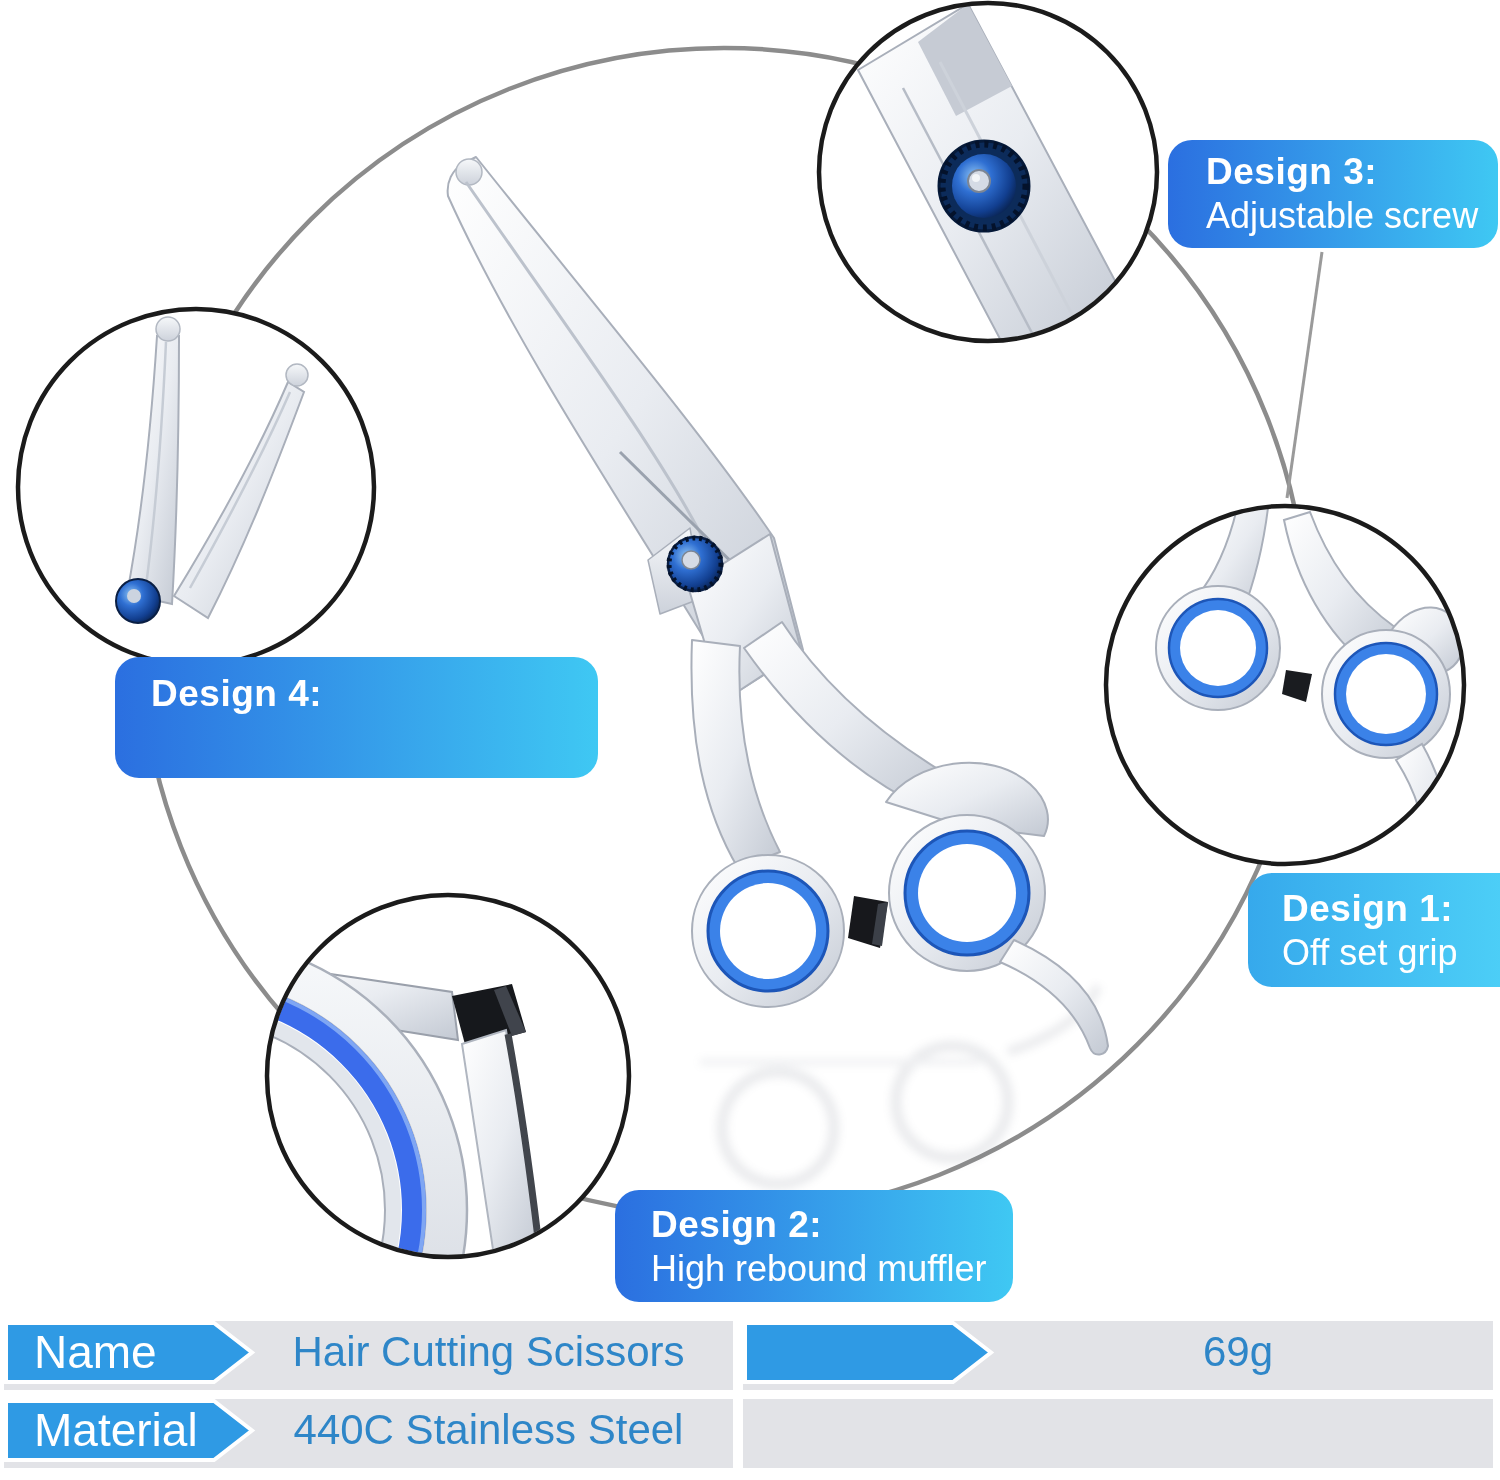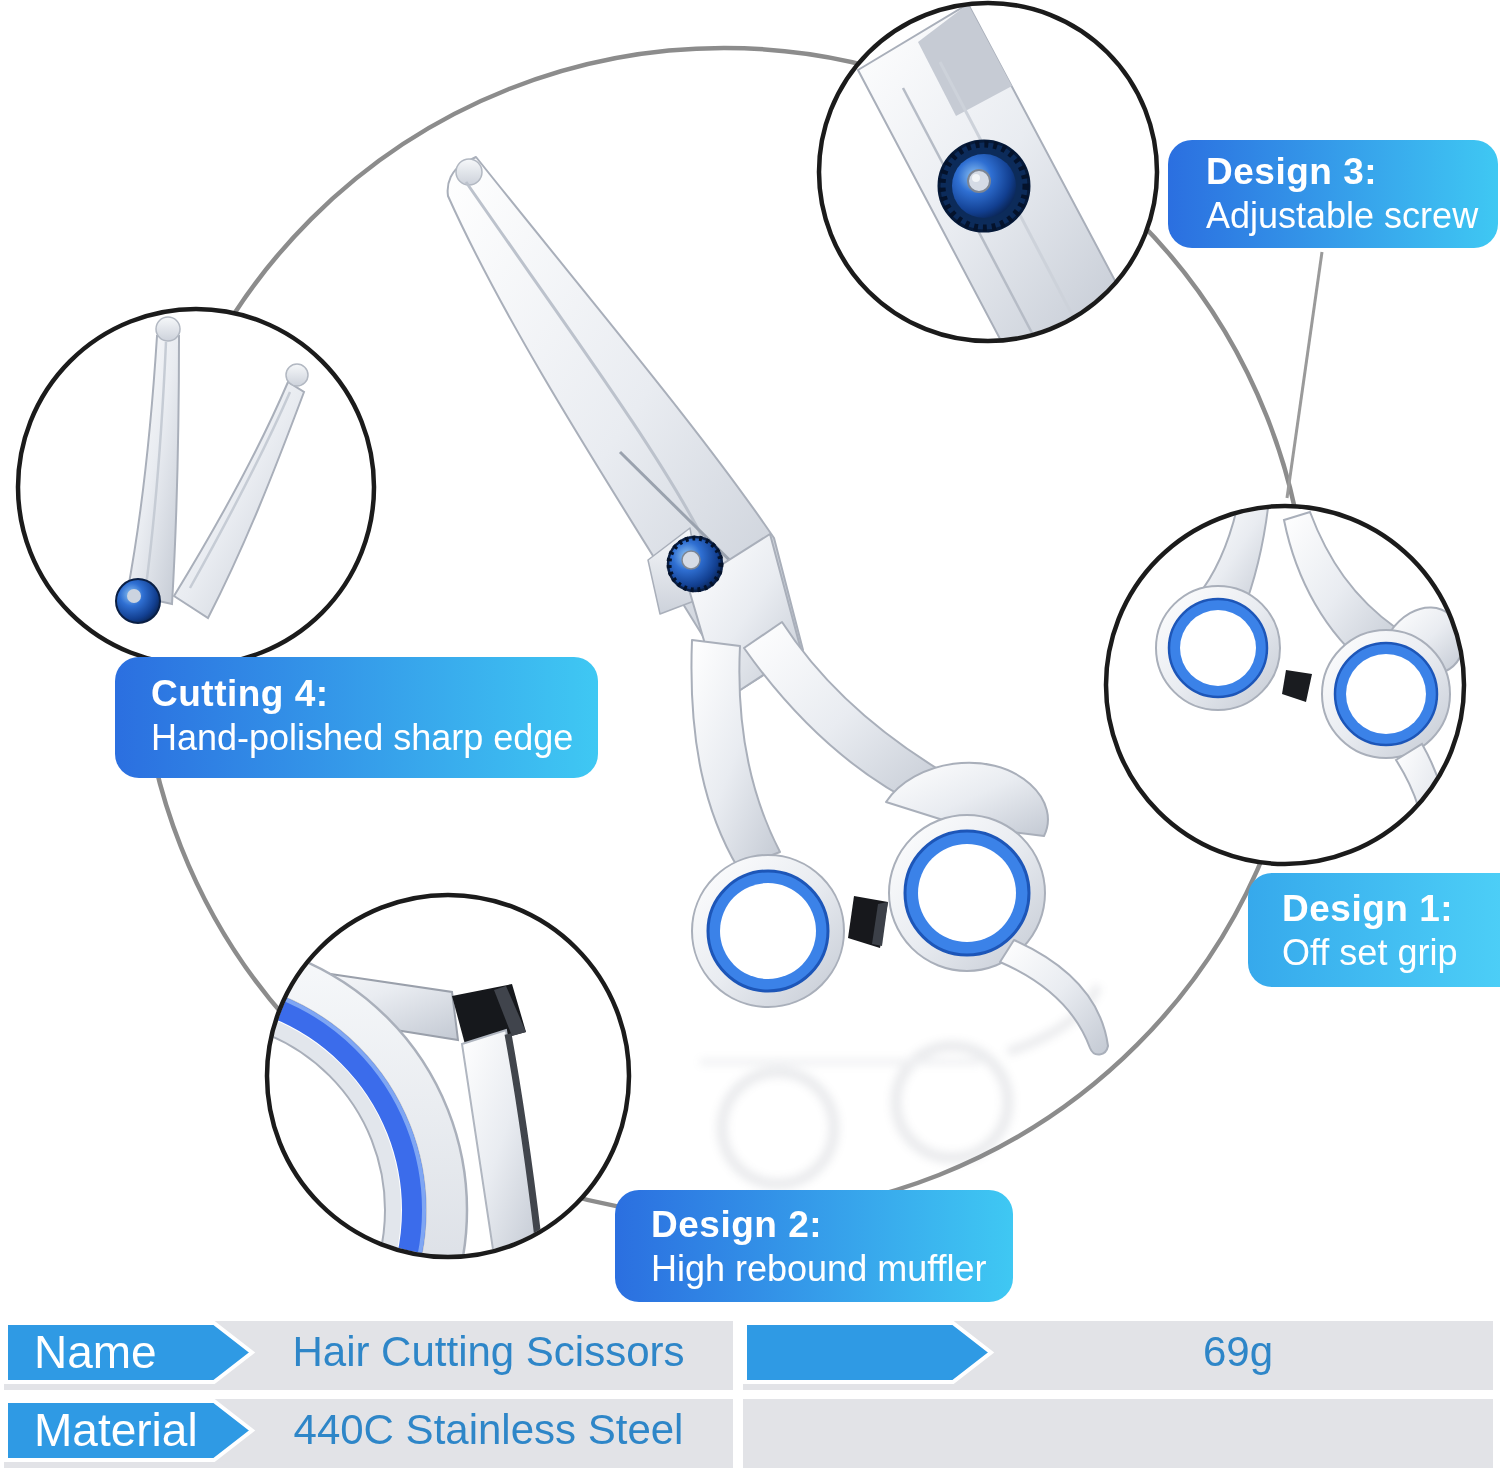--- a/index.html
+++ b/index.html
@@ -193,22 +193,21 @@
       </g>
       <circle cx="448" cy="1076" r="181" fill="none" stroke="#1b1b1b" stroke-width="4.5"></circle>
     </g>
   </svg>
 
   <div class="callout" id="callout-design3">
     <div class="c-title">Design 3:</div>
     <div class="c-desc">Adjustable screw</div>
   </div>
   <div class="callout" id="callout-design4">
-    <div class="c-title">Cutting 4:</div>
-    <div class="c-desc">Hand-polished sharp edge</div>
+    <div class="c-title">Design 4:</div>
   </div>
   <div class="callout" id="callout-design1">
     <div class="c-title">Design 1:</div>
     <div class="c-desc">Off set grip</div>
   </div>
   <div class="callout" id="callout-design2">
     <div class="c-title">Design 2:</div>
     <div class="c-desc">High rebound muffler</div>
   </div>
 

